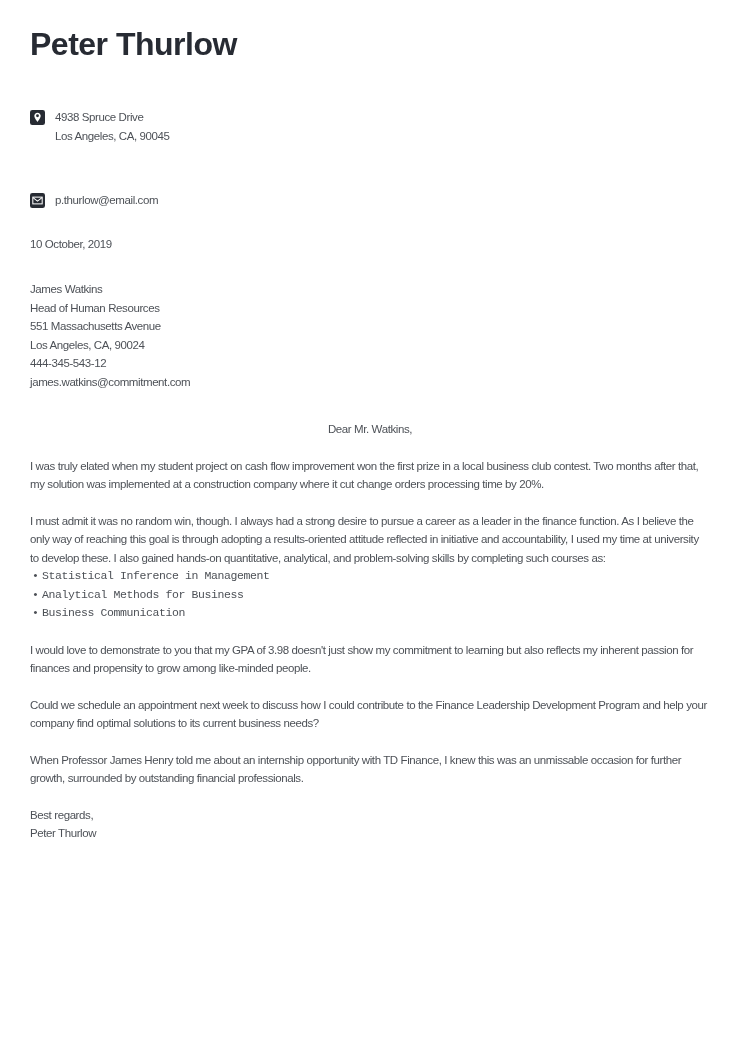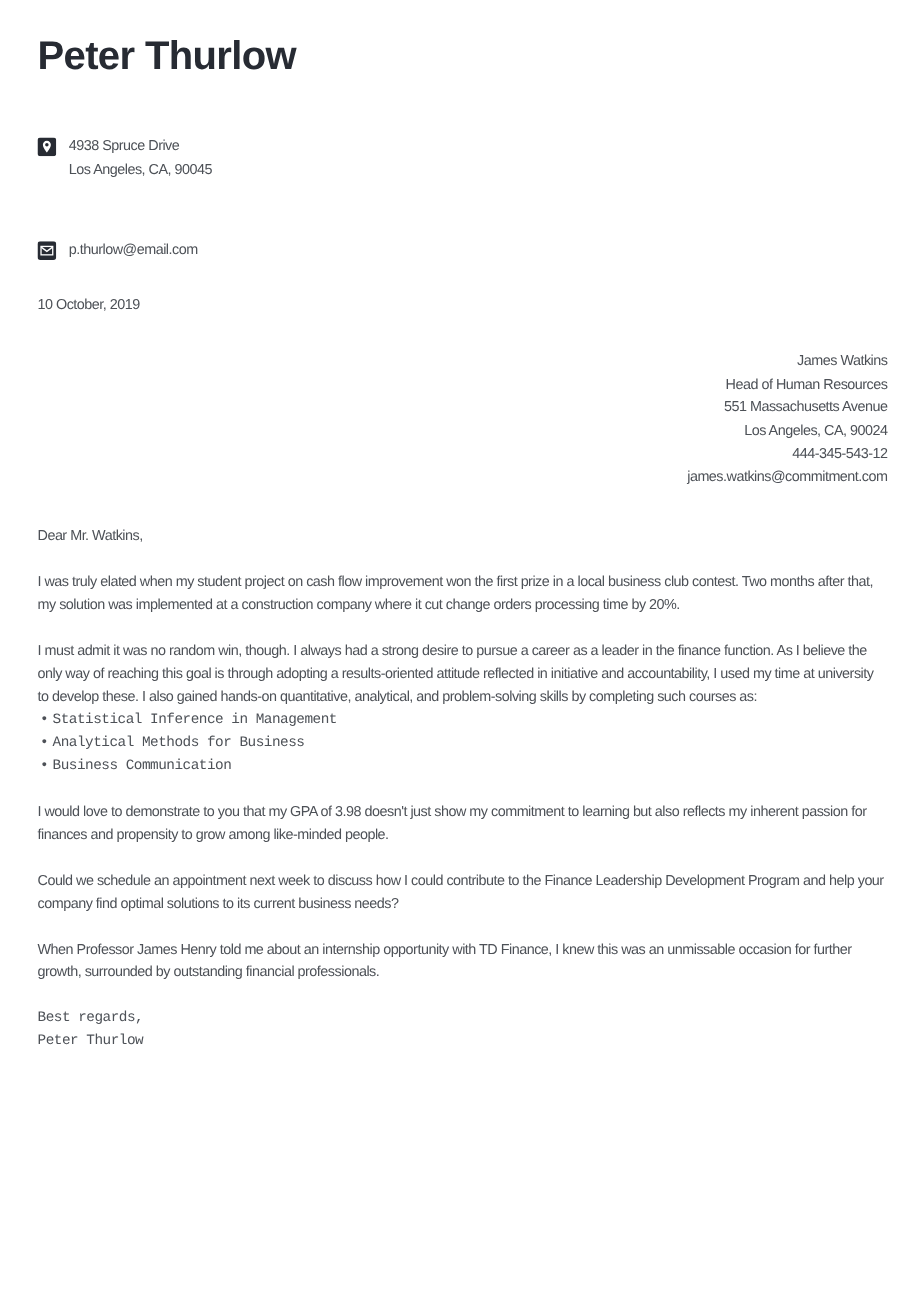--- a/index.html
+++ b/index.html
@@ -36,44 +36,44 @@
   .contact-row .icon {
     width: 15px;
     height: 15px;
     flex: none;
     margin-top: 2px;
     display: block;
   }
   .contact-row .icon svg { display: block; }
   .contact-text div { line-height: 19px; }
   .date { margin-top: 25px; }
-  .recipient { margin-top: 27px; text-align: right; }
+  .recipient { margin-top: 27px; }
   .recipient div { line-height: 18.5px; }
   .letter-body p { margin: 18px 0 0 0; }
-  .letter-body p.salutation { margin-top: 29px; }
+  .letter-body p.salutation { margin-top: 29px; text-align: center; }
   .letter-body p.no-gap-bottom { margin-bottom: 0; }
   ul.course-list {
     list-style: none;
     margin: 0;
     padding: 0;
     font-family: Liberation Mono, monospace;
   }
   ul.course-list li {
     position: relative;
     padding-left: 12px;
     line-height: 18.5px;
   }
   ul.course-list li::before {
     content: "\2022";
     position: absolute;
     left: 2px;
     top: 0;
     color: #4d5157;
   }
-  .signoff { margin-top: 18px; font-family: Liberation Mono, monospace; }
+  .signoff { margin-top: 18px; }
   .signoff div { line-height: 18.5px; }
 </style>
 </head>
 <body>
 
 <div class="page">
 
   <h1 class="name">Peter Thurlow</h1>
 
   <div class="contact">

